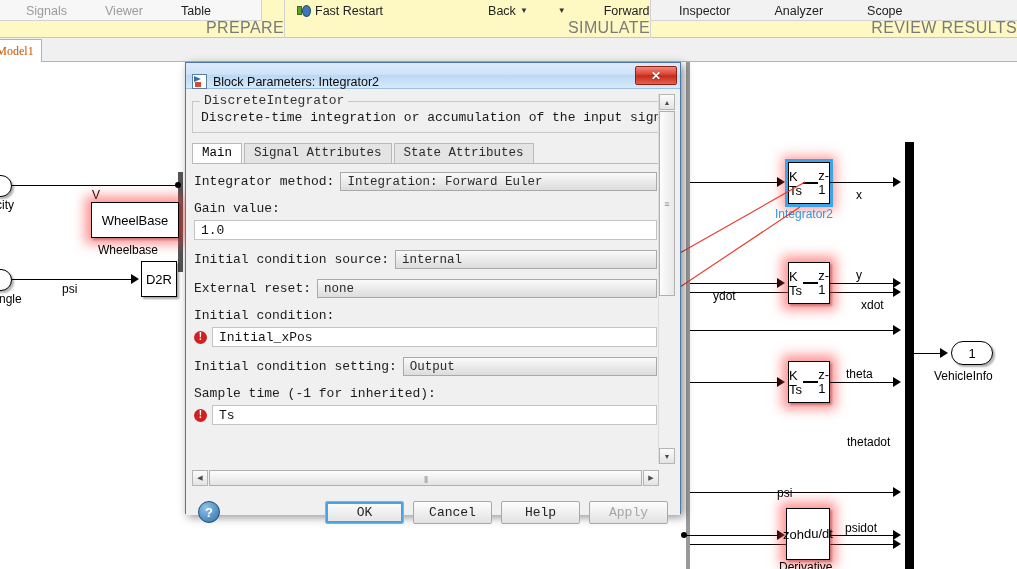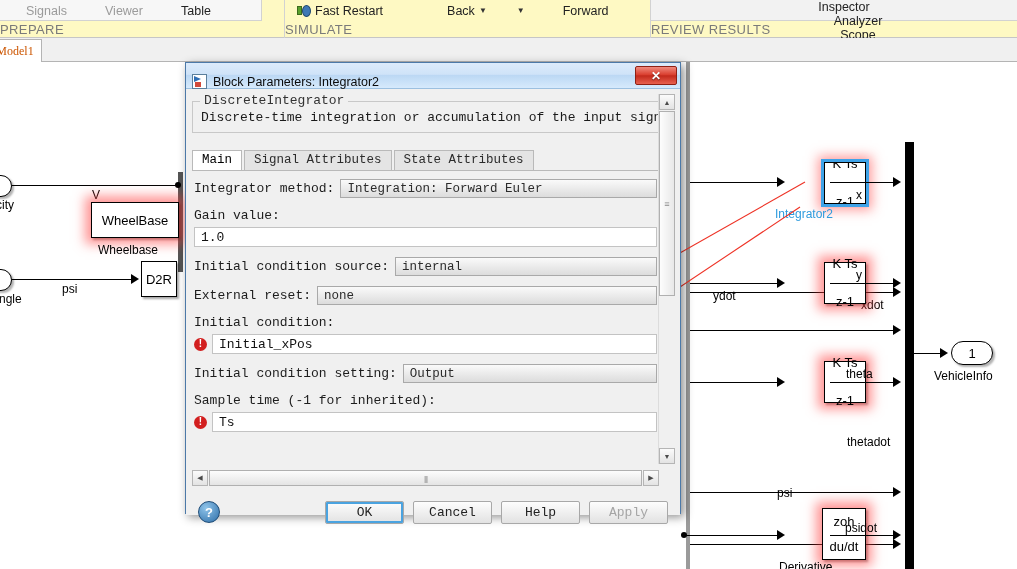--- a/index.html
+++ b/index.html
@@ -19,21 +19,21 @@
     border-bottom: 1px solid #c6c6c6;
   }
   .ribbon-group {
     position: absolute; top: 0; height: 38px;
   }
   .ribbon-row {
     height: 21px; display: flex; align-items: center;
   }
   .ribbon-caption {
     position: absolute; bottom: 1px; left: 0; width: 100%;
-    text-align: left; font-size: 13px; color: #7a7a7a;
+    text-align: right; font-size: 16px; color: #7a7a7a;
     letter-spacing: .4px;
   }
   .rb-item {
     font-size: 12.5px; color: #222; padding: 0 8px; white-space: nowrap;
     display: flex; align-items: center; gap: 4px;
   }
   .rb-item.dim { color: #9b9b9b; }
   .sep-v {
     position: absolute; top: 0; width: 1px; height: 38px; background: #d2d2d2;
   }
@@ -122,21 +122,21 @@
     border-radius: 14px; display: flex; align-items: center;
     justify-content: center; font-size: 13px;
     box-shadow: 2px 2px 2px rgba(0,0,0,.3);
   }
   .busbar {
     position: absolute; background: #000;
   }
   .busport {
     position: absolute; background: #000; width: 7px; height: 3px;
   }
-  .ktsblk { flex-direction: column; gap: 11px; line-height: 1.05; margin-left: 36px; }
+  .ktsblk { flex-direction: row; gap: 0; line-height: 1.05; }
   .ktsblk .num { font-size: 13px; padding: 1px 0 0 0; }
   .ktsblk .bar { width: 70%; height: 1.3px; background: #000; margin: 1px 0; }
   .ktsblk .den { font-size: 13px; padding: 0 0 1px 0; }
 
   
   .frame-strip { position: absolute; background: #000; }
 
   
   #dialog {
     position: absolute; left: 185px; top: 62px; width: 496px; height: 452px;
@@ -190,21 +190,21 @@
   }
   #desc-group-title {
     position: absolute; top: -9px; left: 7px; background: #f0f0f0;
     padding: 0 4px; font-size: 13px; color: #333;
     font-family: "Liberation Mono", monospace;
   }
   #desc-text {
     font-size: 13px; color: #1a1a1a; font-family: "Liberation Mono", monospace;
     white-space: nowrap;
   }
-  #tabs-row { display: flex; align-items: flex-end; height: 21px; margin-top: 16px; }
+  #tabs-row { display: flex; align-items: flex-end; height: 21px; margin-top: 9px; }
   .dtab {
     font-size: 12.5px; font-family: "Liberation Mono", monospace;
     padding: 2px 9px 3px 9px; border: 1px solid #b9b9b9; border-bottom: none;
     background: #e4e4e4; color: #2b2b2b; margin-right: 2px; cursor: pointer;
   }
   .dtab.active { background: #ffffff; color: #000; border-color: #b9b9b9; }
   #tab-underline { height: 1px; background: #b9b9b9; }
   #tab-panel { background: #f0f0f0; padding: 8px 2px 0 2px; }
   .frow { display: flex; align-items: center; margin-bottom: 10px; }
   .flabel {
@@ -320,37 +320,37 @@
 
   <div class="ribbon-group" style="left:285px; width:365px;">
     <div class="ribbon-row" style="padding-left:4px;">
       <span class="rb-item">
         <span class="fastrestart-icon">
             <i></i>
             <b></b>
           </span>
         <span>Fast Restart</span>
       </span>
-      <span class="rb-item" style="margin-left:48px;">
+      <span class="rb-item" style="margin-left:89px;">
         <span>Back</span>
         <span class="caret">▼</span>
       </span>
       <span class="rb-item" style="margin-left:14px;">
         <span class="caret">▼</span>
       </span>
       <span class="rb-item" style="margin-left:22px;">Forward</span>
     </div>
     <div class="ribbon-caption">SIMULATE</div>
   </div>
 
   <div class="sep-v" style="left:650px;"></div>
 
   <div class="ribbon-group" style="left:651px; width:366px;">
     <div class="rb-tabbox" style="width:366px; border-right:none; background:#f2f2f2;">
-      <div class="ribbon-row" style="padding-left:20px;flex-direction:column;">
+      <div class="ribbon-row" style="padding-left:20px;">
         <span class="rb-item">Inspector</span>
         <span class="rb-item" style="margin-left:28px;">Analyzer</span>
         <span class="rb-item" style="margin-left:28px;">Scope</span>
       </div>
     </div>
     <div class="ribbon-caption">REVIEW RESULTS</div>
   </div>
 </div>
 
 <div id="tabbar">

